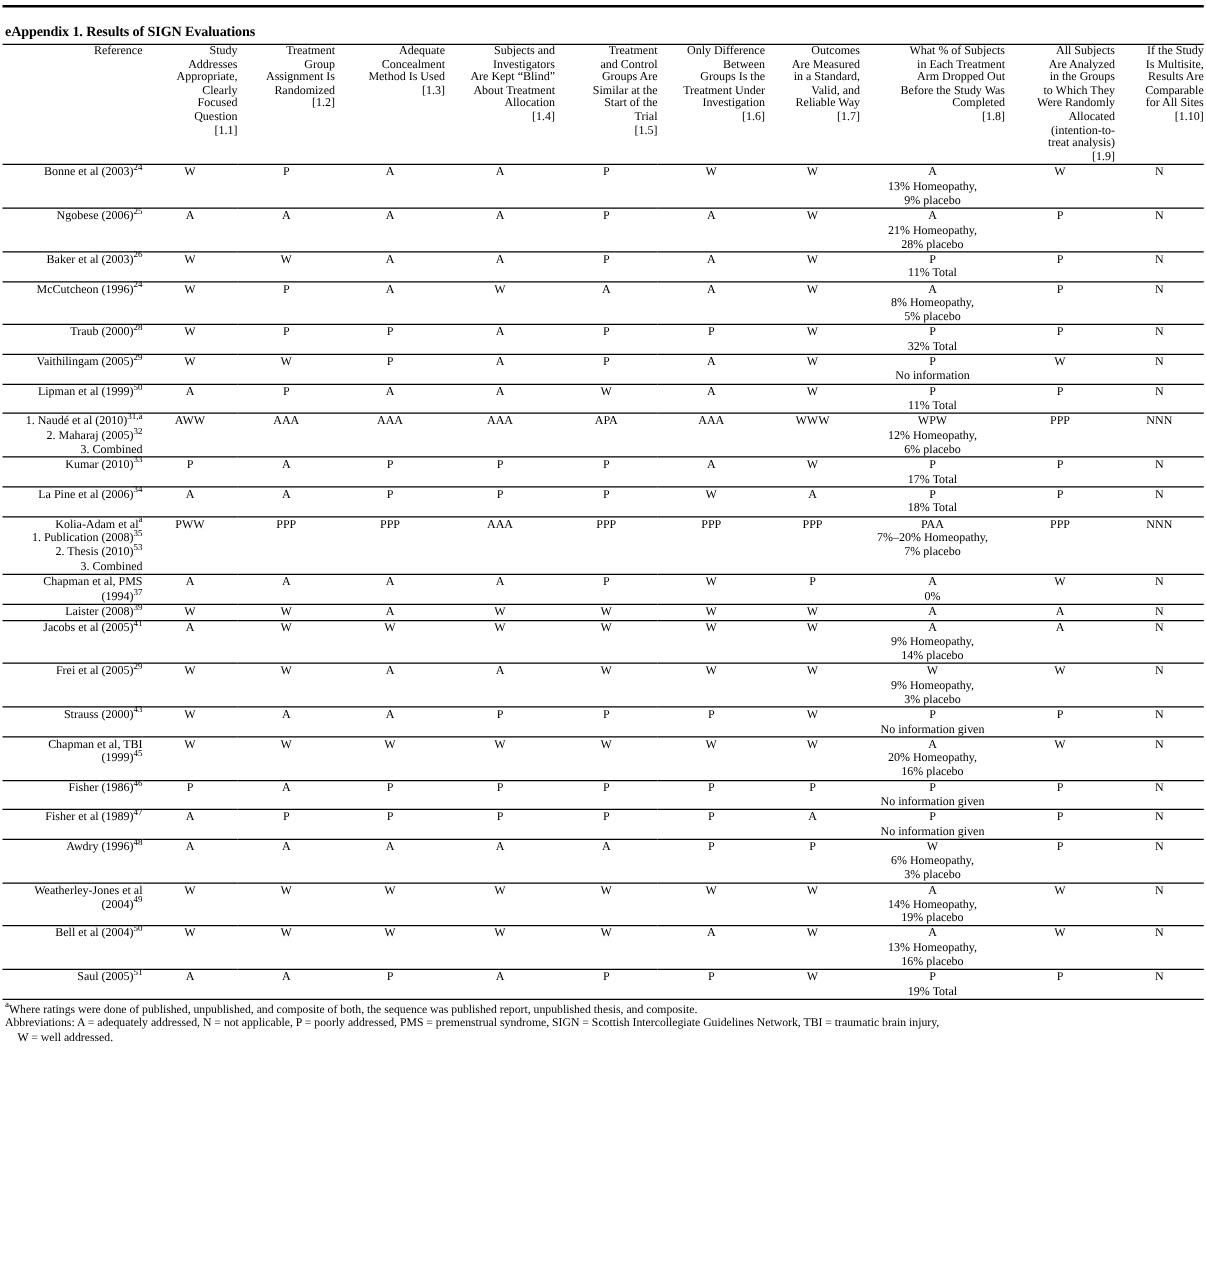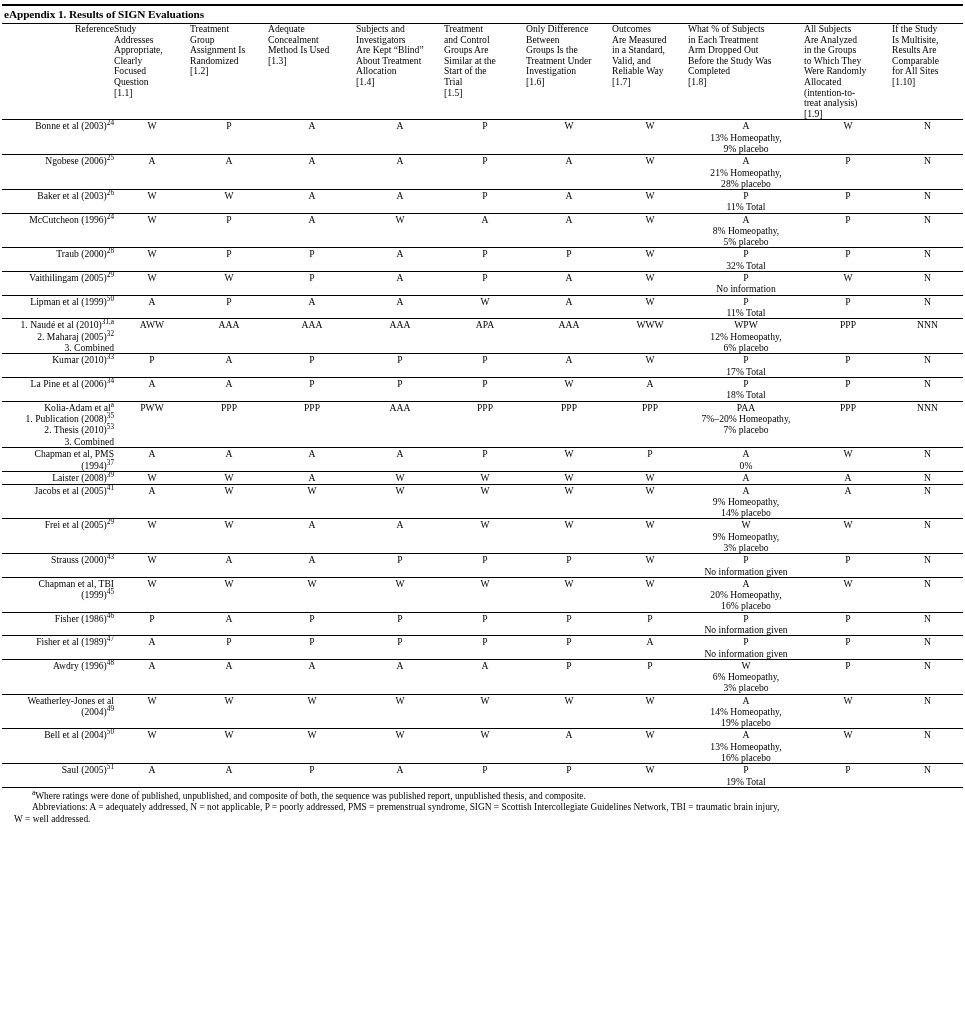--- a/index.html
+++ b/index.html
@@ -25,37 +25,37 @@
   .rule-mid {
     border-top: 0.9px solid #000;
   }
   .rule-bottom {
     border-top: 1.6px solid #000;
   }
   .title {
     font-size: 11.3px;
     font-weight: bold;
     font-family: "Liberation Serif", serif;
-    padding: 2px 0 3px 2px;
+    padding: 14px 0 3px 2px;
     letter-spacing: -0.1px;
   }
   table.grid {
     border-collapse: collapse;
     width: 961px;
     table-layout: fixed;
   }
   table.grid td, table.grid th {
     vertical-align: top;
     padding: 0;
   }
   thead th {
     font-weight: normal;
     font-size: 9.6px;
     line-height: 10.6px;
-    text-align: left;
+    text-align: right;
     vertical-align: bottom;
     padding: 3px 2px 3px 2px;
     font-family: "Liberation Serif", serif;
   }
   thead th.ref-head {
     text-align: right;
     padding-left: 3px;
   }
   tbody td {
     font-size: 9.6px;
@@ -81,21 +81,21 @@
     display: block;
     font-size: 9.6px;
     line-height: 11.2px;
   }
   .footer {
     font-size: 9.4px;
     line-height: 11.6px;
     font-family: "Liberation Serif", serif;
     padding: 3px 2px 2px 2px;
   }
-  .footer .fnote { display: block; margin-left: 28px; }
+  .footer .fnote { display: block; }
   .footer .indent { display: block; padding-left: 10px; }
 </style>
 </head>
 <body>
 
 <div class="page">
 
   <div class="rule-top"></div>
   <div class="title">eAppendix 1. Results of SIGN Evaluations</div>
   <div class="rule-mid"></div>

